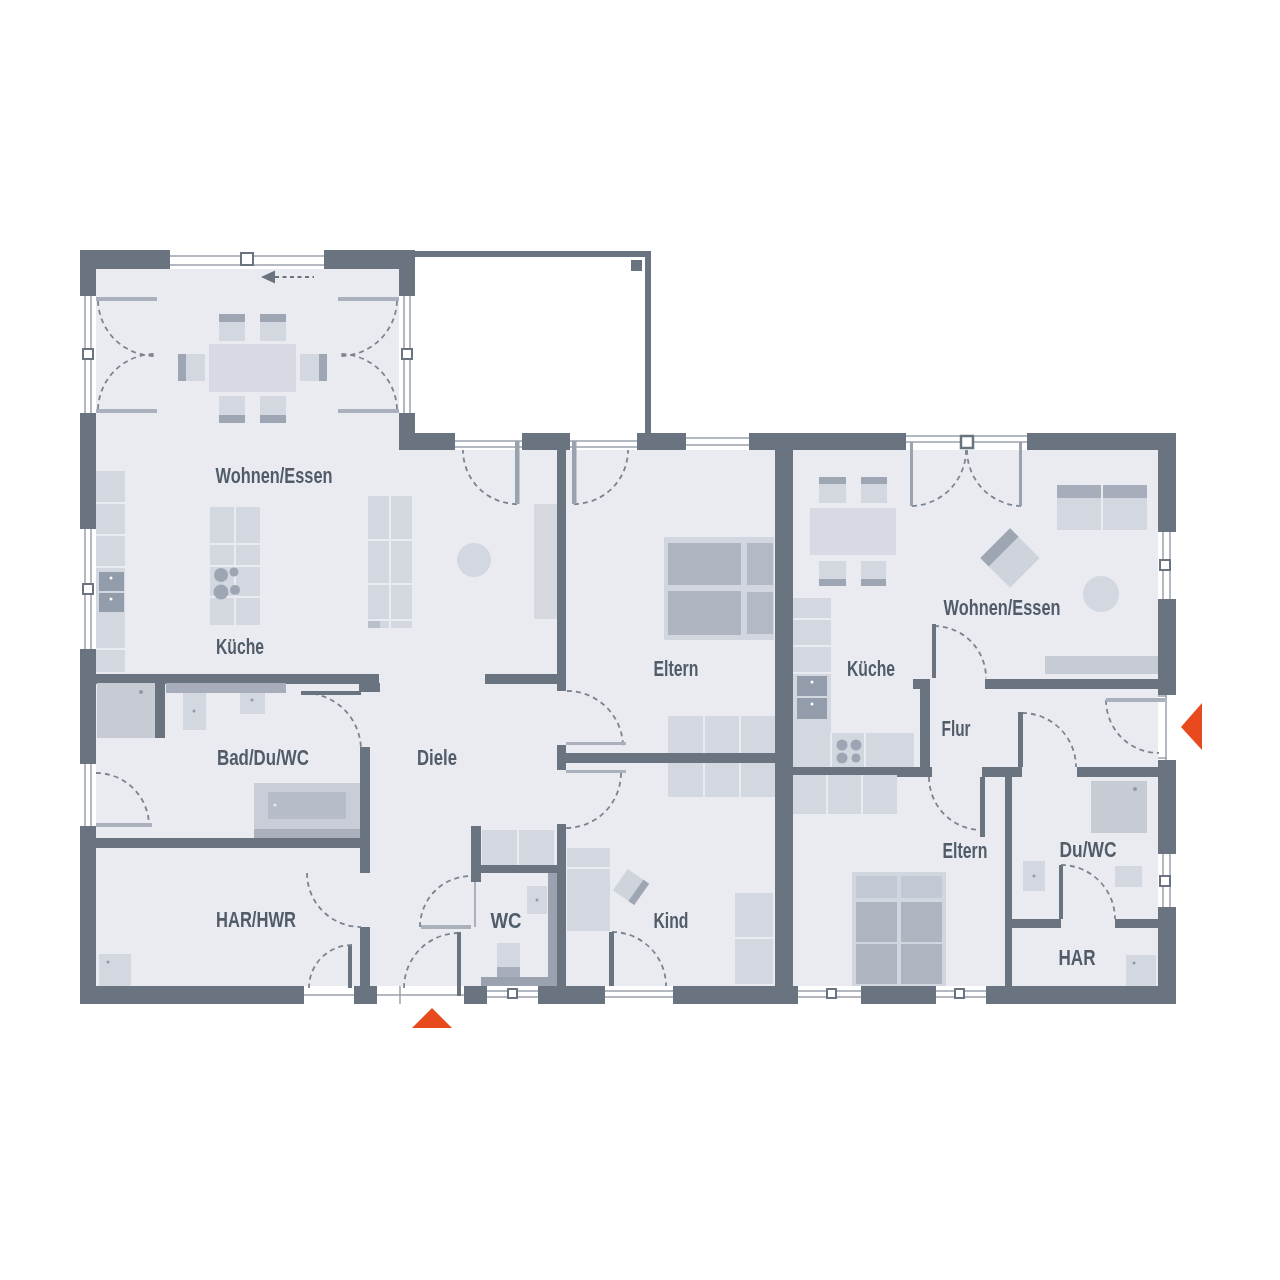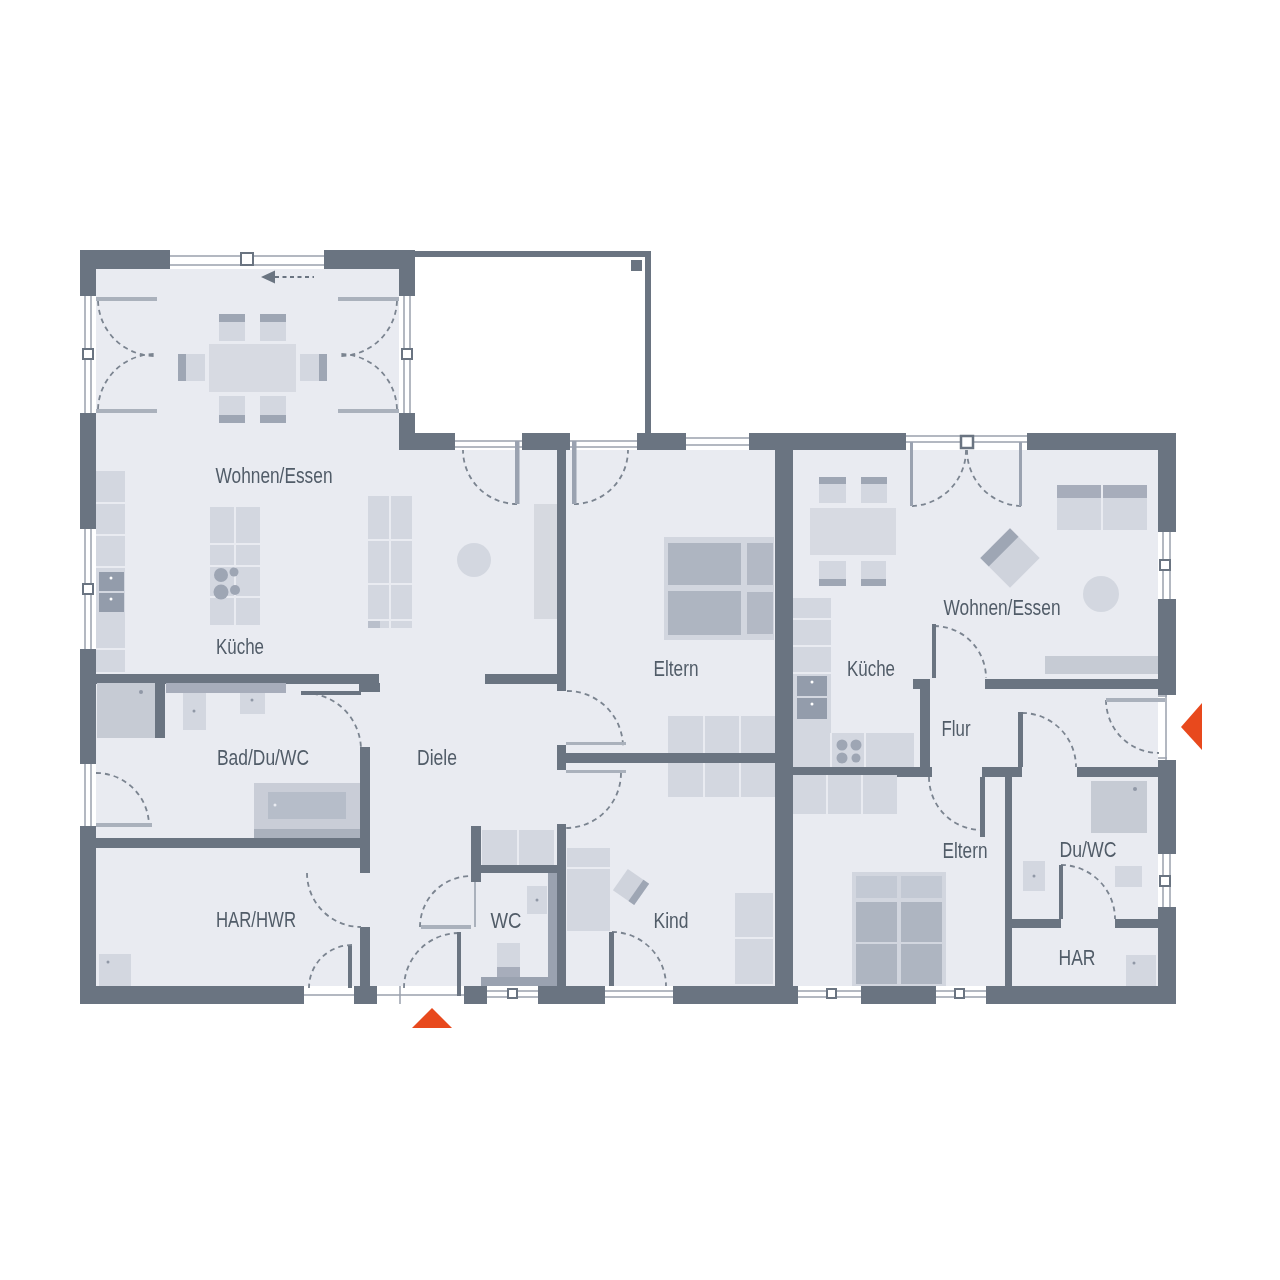--- a/index.html
+++ b/index.html
@@ -1,16 +1,16 @@
 <!DOCTYPE html>
 <html><head>
 <meta charset="utf-8">
 <style>
   html,body{margin:0;padding:0;background:#ffffff;}
-  .plan{width:1103px;height:1280px;position:relative;font-family:"Liberation Sans",sans-serif;}
+  .plan{width:1103px;height:1280px;position:relative;font-family:"Liberation Sans",sans-serif;font-weight:bold;}
   text{font-family:"Liberation Sans",sans-serif;fill:#515c68;}
 </style>
 </head>
 <body>
 <div class="plan">
 <svg width="1280" height="1280" viewBox="0 0 1280 1280" xmlns="http://www.w3.org/2000/svg">
 
 <rect x="0" y="0" width="1280" height="1280" fill="#ffffff"></rect>
 
 <rect x="96" y="269" width="319" height="185" fill="#e9ebf1"></rect>

